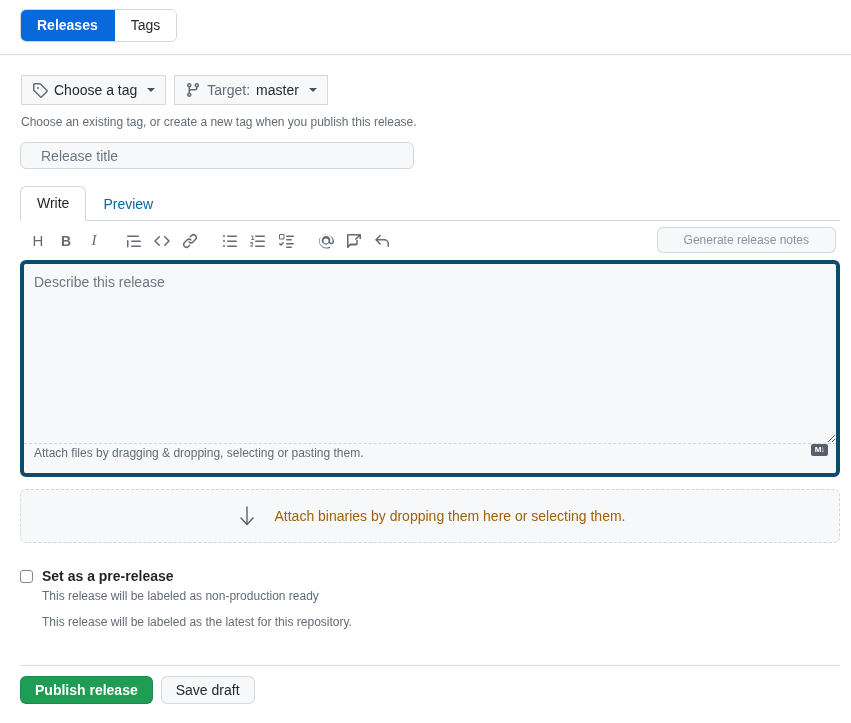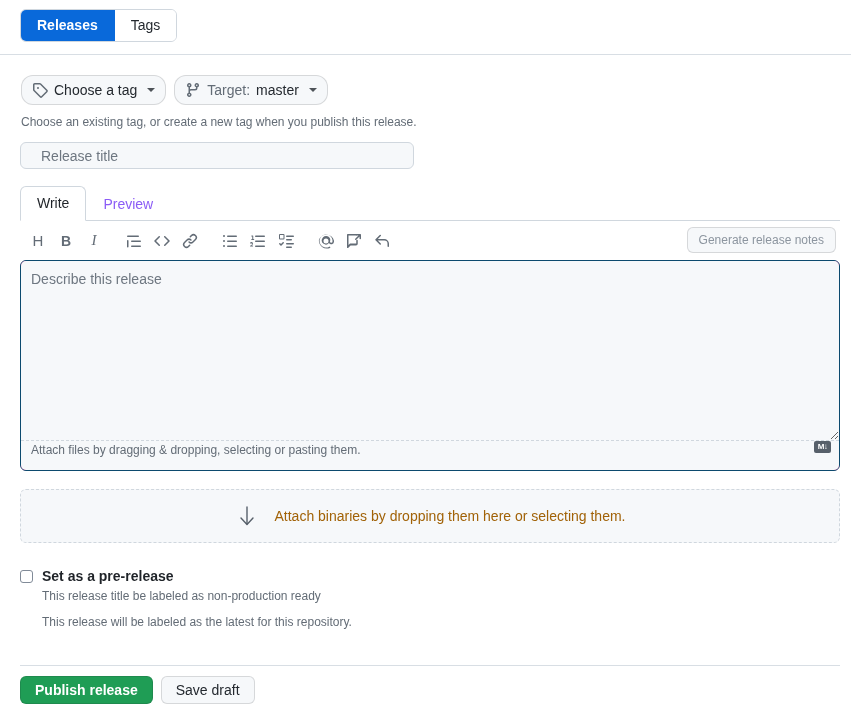--- a/index.html
+++ b/index.html
@@ -34,21 +34,21 @@
     background: #d8dee4; border: 0;
   }
   .hr-top { top: 54px; }
   .hr-bottom { top: 665px; left: 20px; width: 820px; background: #d8dee4; }
 
   
   .btn-row { position: absolute; left: 21px; top: 75px; display: flex; gap: 8px; }
   .btn {
     display: inline-flex; align-items: center; gap: 6px;
     height: 30px; padding: 0 10px;
-    border: 1px solid rgba(31,35,40,0.15); border-radius: 12px;
+    border: 1px solid rgba(31,35,40,0.15); border-radius: 0;
     background: #f6f8fa; color: #24292f;
     font-size: 14px; line-height: 20px; font-weight: 500;
     cursor: pointer; white-space: nowrap;
   }
   .caret {
     width: 0; height: 0; margin-left: 4px;
     border-left: 4px solid transparent; border-right: 4px solid transparent;
     border-top: 4px solid #24292f; opacity: .8;
   }
   .muted-label { color: #636c76; font-weight: 400; text-align: center; }
@@ -69,21 +69,21 @@
     font-family: "Liberation Sans", sans-serif; font-size: 14px; line-height: 20px;
     outline: none;
   }
   .title-input::placeholder { color: #6e7781; }
 
   
   .comment-box { position: absolute; left: 20px; top: 187px; width: 820px; }
   .tabnav { display: flex; align-items: flex-end; height: 34px; border-bottom: 1px solid #d0d7de; }
   .tabnav-tab {
     padding: 7px 16px 8px 16px; font-size: 14px; line-height: 18px;
-    color: #8b5cf6; cursor: pointer; border: 1px solid transparent;
+    color: #0369a1; cursor: pointer; border: 1px solid transparent;
     border-bottom: none; border-radius: 6px 6px 0 0; position: relative; top: 1px;
     background: transparent;
   }
   .tabnav-tab.selected {
     color: #1f2328; background: #ffffff;
     border-color: #d0d7de; border-bottom: 1px solid #ffffff;
   }
 
   .toolbar {
     display: flex; align-items: center; height: 39px;
@@ -92,29 +92,29 @@
   .tool-group { display: flex; align-items: center; }
   .tool-btn {
     width: 28px; height: 28px; display: inline-flex; align-items: center; justify-content: center;
     color: #636c76; border-radius: 6px; cursor: pointer; background: transparent; border: none;
   }
   .tool-sep { width: 12px; }
   .tool-txt { font-size: 14px; font-weight: 700; line-height: 1; }
   .tool-txt.ital { font-style: italic; font-weight: 400; font-family: "Liberation Serif", serif; font-size: 15px; }
   .gen-notes {
     position: absolute; right: 4px; top: 6px;
-    height: 26px; padding: 0 11px;
+    height: 26px; padding: 0 26px;
     display: inline-flex; align-items: center;
     border: 1px solid rgba(31,35,40,0.15); border-radius: 6px;
     background: #f6f8fa; color: #8c959f; font-size: 12px; line-height: 18px;
     cursor: default; white-space: nowrap;
   }
 
   .textarea-wrap {
-    border: 1px solid #0c4a6e; border-radius: 6px; overflow: hidden; background: #ec4899;
+    border: 4px solid #0c4a6e; border-radius: 6px; overflow: hidden; background: #ec4899;
   }
   .md-textarea {
     display: block; width: 100%; height: 180px;
     padding: 8px 10px 8px 10px; margin: 0;
     border: none; border-bottom: 1px dashed #d0d7de;
     background: #f6f8fa; color: #1f2328; resize: vertical;
     font-family: "Liberation Sans", sans-serif; font-size: 14px; line-height: 20px;
     outline: none;
   }
   .md-textarea::placeholder { color: #6e7781; }
@@ -307,21 +307,21 @@
       </svg>
     </span>
     <span>Attach binaries by dropping them here or selecting them.</span>
   </div>
 
   <div class="check-block" style="top:566px;">
     <div class="cb-row">
       <input class="cb" type="checkbox" id="cb-pre" style="">
       <label class="cb-label" for="cb-pre">Set as a pre-release</label>
     </div>
-    <div class="cb-note">This release title be labeled as non-production ready</div>
+    <div class="cb-note">This release will be labeled as non-production ready</div>
   </div>
 
   <div class="check-block" style="top:613px;">
     <div class="cb-note">This release will be labeled as the latest for this repository.</div>
   </div>
 
   <div class="hr hr-bottom"></div>
 
   <div class="actions">
     <button class="btn-primary">Publish release</button>

